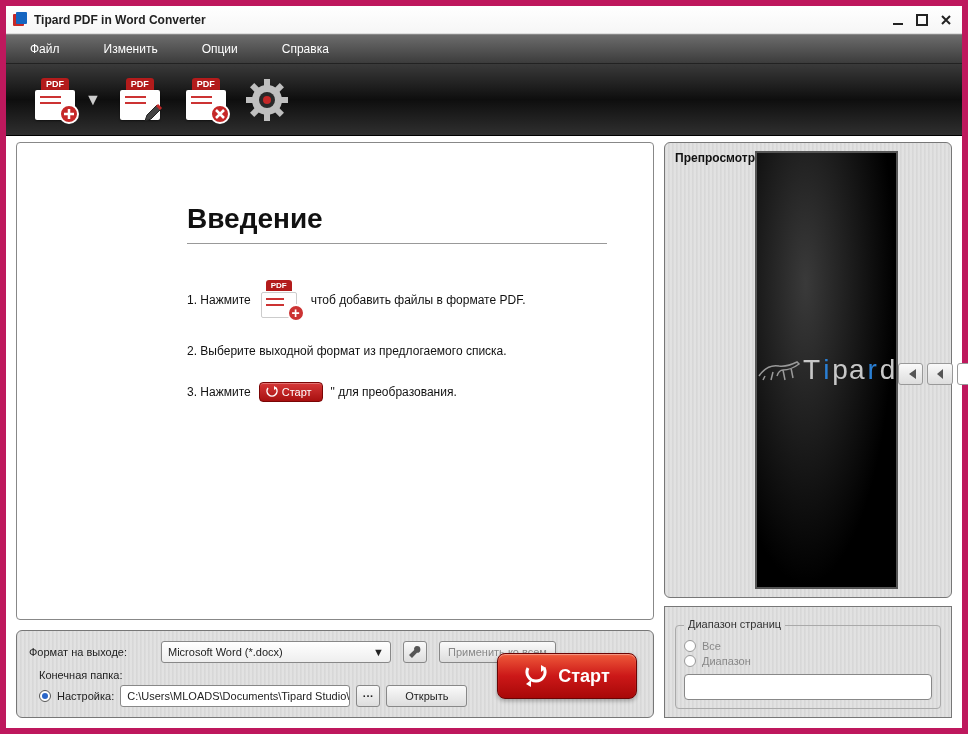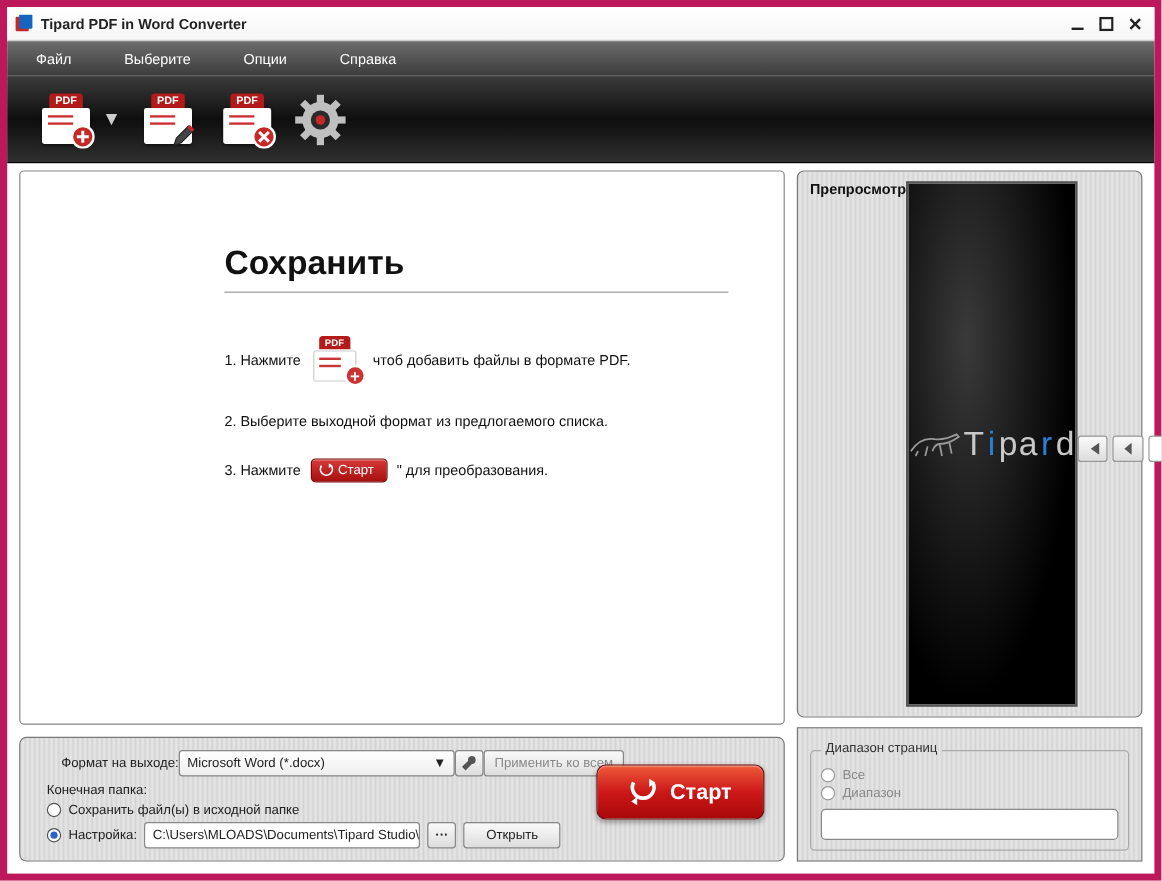--- a/index.html
+++ b/index.html
@@ -34,21 +34,21 @@
 .step { font-size: 12px; color: #111; margin-bottom: 24px; display: flex; align-items: center; gap: 8px; flex-wrap: wrap; }
 .step .pdf-icon { width: 44px; height: 40px; position: relative; }
 .step .pdf-icon .badge { position: absolute; top: 0; left: 7px; background: #b31b1b; color: #fff; font-size: 8px; font-weight: bold; padding: 1px 5px; border-radius: 3px 3px 0 0; }
 .step .pdf-icon .body { position: absolute; top: 12px; left: 2px; width: 36px; height: 26px; background: #fff; border: 1px solid #ccc; border-radius: 2px; }
 .step .pdf-icon .body::before, .step .pdf-icon .body::after { content:''; position:absolute; left:4px; right:12px; height:2px; background:#c33; }
 .step .pdf-icon .body::before { top:5px; } .step .pdf-icon .body::after { top:11px; }
 .step .pdf-icon .plus { position: absolute; bottom: -2px; right: -2px; width: 18px; height: 18px; background: #c33; border-radius: 50%; color: #fff; font-size: 14px; font-weight: bold; display:flex; align-items:center; justify-content:center; border:2px solid #fff; }
 .mini-start { background: linear-gradient(#d63838, #a81010); color: #fff; font-size: 11px; padding: 3px 10px 3px 6px; border-radius: 4px; border: 1px solid #7a0505; display: inline-flex; align-items: center; gap: 4px; box-shadow: inset 0 1px 0 rgba(255,255,255,.3); }
 
 .bottom-panel { border: 1px solid #777; border-radius: 6px; background: repeating-linear-gradient(90deg, #d7d7d7 0, #e6e6e6 2px, #d3d3d3 4px); padding: 10px 12px; position: relative; }
-.row { display: flex; align-items: center; gap: 0; margin-bottom: 6px; font-size: 11px; color: #222; text-align: right; }
+.row { display: flex; align-items: center; gap: 12px; margin-bottom: 6px; font-size: 11px; color: #222; }
 .label { min-width: 120px; }
 .select { flex: 0 0 230px; height: 22px; background: linear-gradient(#fff,#eee); border: 1px solid #888; border-radius: 3px; display: flex; align-items: center; padding: 0 6px; justify-content: space-between; cursor: pointer; }
 .iconbtn { width: 24px; height: 22px; background: linear-gradient(#fafafa,#ddd); border: 1px solid #888; border-radius: 3px; display:flex; align-items:center; justify-content:center; cursor:pointer; }
 .smallbtn { height: 22px; padding: 0 8px; background: linear-gradient(#fafafa,#ddd); border: 1px solid #888; border-radius: 3px; color: #888; font-size: 11px; display:flex; align-items:center; }
 .radio-row { display: flex; align-items: center; gap: 6px; font-size: 11px; color: #222; margin: 4px 0 4px 10px; }
 .radio { width: 12px; height: 12px; border: 1px solid #555; border-radius: 50%; display:inline-flex; align-items:center; justify-content:center; background:#fff; }
 .radio.checked::after { content:''; width:6px; height:6px; background:#2a66c9; border-radius:50%; }
 .pathbox { flex: 1; height: 22px; background: #fff; border: 1px solid #888; border-radius: 3px; padding: 0 6px; font-size: 11px; display:flex; align-items:center; overflow:hidden; white-space:nowrap; }
 .start-btn { position: absolute; right: 16px; top: 22px; width: 140px; height: 46px; background: linear-gradient(#ef5a3a, #cc1818 50%, #a80808); border: 1px solid #6b0404; border-radius: 8px; color: #fff; font-size: 18px; font-weight: bold; display:flex; align-items:center; justify-content:center; gap:10px; cursor:pointer; box-shadow: inset 0 1px 1px rgba(255,255,255,.4), 0 2px 4px rgba(0,0,0,.3); }
 
@@ -94,21 +94,21 @@
       </div>
     <div class="winbtn">
         <svg width="12" height="12" viewBox="0 0 12 12">
           <path d="M2 2 L10 10 M10 2 L2 10" stroke="#222" stroke-width="2"></path>
         </svg>
       </div>
   </div>
 
   <div class="menubar">
     <div class="item">Файл</div>
-    <div class="item">Выберите</div>
+    <div class="item">Изменить</div>
     <div class="item">Опции</div>
     <div class="item">Справка</div>
   </div>
 
   <div class="toolbar">
     <div class="tbtn-wrap">
       <div class="tbtn">
         <div class="pdfbadge">PDF</div>
         <div class="docbody"></div>
         <svg class="overlay" width="20" height="20" viewBox="0 0 20 20">
@@ -150,21 +150,21 @@
           <circle r="8" fill="#2a2a2a"></circle>
           <circle r="4" fill="#c62828"></circle>
         </g>
     </svg>
   </div>
 
   <div class="content">
     <div class="left-col">
       <div class="main-panel">
         <div class="intro">
-          <h1>Сохранить</h1>
+          <h1>Введение</h1>
           <div class="step">
             <span>1. Нажмите</span>
             <span class="pdf-icon">
               <span class="badge">PDF</span>
                 <span class="body"></span>
                 <span class="plus">+</span>
             </span>
             <span>чтоб добавить файлы в формате PDF.</span>
           </div>
           <div class="step">2. Выберите выходной формат из предлогаемого списка.</div>
@@ -190,24 +190,20 @@
             <span>▼</span>
           </div>
           <div class="iconbtn">
             <svg width="14" height="14" viewBox="0 0 14 14">
                 <path d="M9 1a3 3 0 0 0-2.8 4L1 10l3 3 5-5.2A3 3 0 1 0 9 1z" fill="#555"></path>
               </svg>
           </div>
           <div class="smallbtn">Применить ко всем</div>
         </div>
         <div style="font-size:11px;color:#222;margin:2px 0 2px 10px;">Конечная папка:</div>
-        <div class="radio-row">
-          <span class="radio"></span>
-          <span>Сохранить файл(ы) в исходной папке</span>
-        </div>
         <div class="radio-row" style="margin-bottom:0;">
           <span class="radio checked"></span>
           <span>Настройка:</span>
           <div class="pathbox" style="max-width:230px;">C:\Users\MLOADS\Documents\Tipard Studio\Ti</div>
           <div class="iconbtn" style="font-weight:bold;">···</div>
           <div class="smallbtn" style="color:#222;padding:0 18px;">Открыть</div>
         </div>
         <div class="start-btn">
           <svg width="24" height="24" viewBox="0 0 24 24">
               <path d="M4 4 A9 9 0 1 0 20 4" fill="none" stroke="#fff" stroke-width="3"></path>

